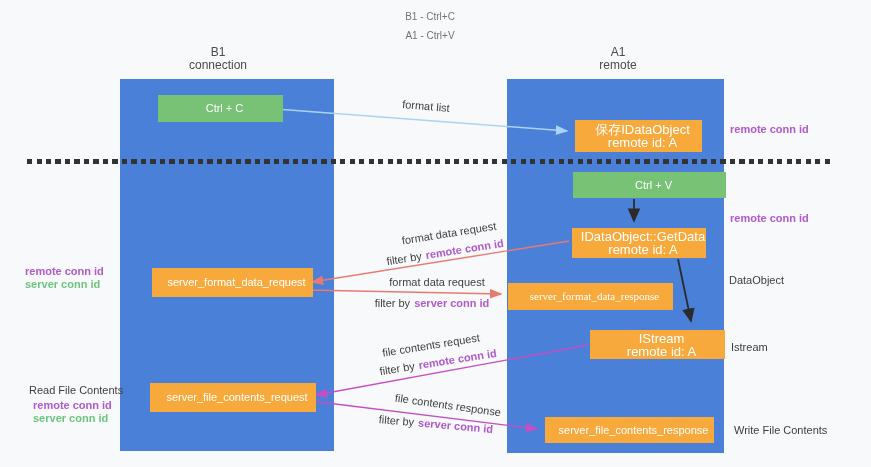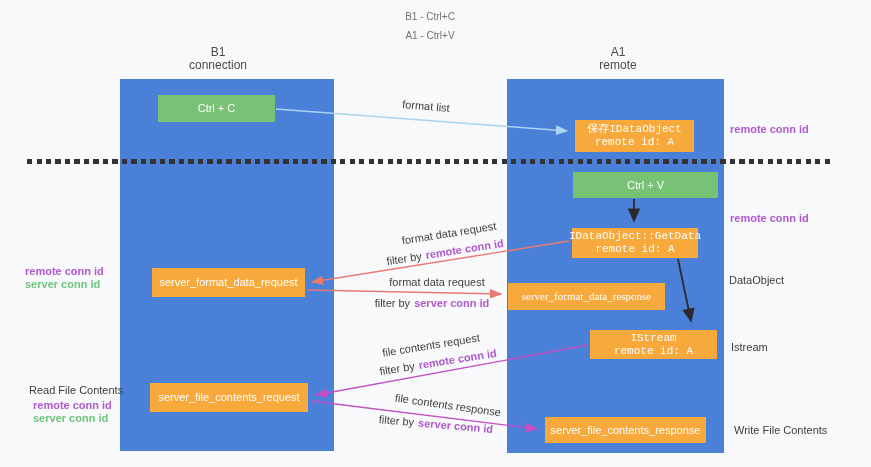--- a/index.html
+++ b/index.html
@@ -29,25 +29,25 @@
   
   .divider{
     left:27px;top:159px;width:805px;height:5px;z-index:3;
     background:repeating-linear-gradient(90deg,#333 0 5px,transparent 5px 9.5px);
   }
   
   svg.arrows{left:0;top:0;z-index:4;pointer-events:none;}
   
   .node{
     z-index:5;display:flex;flex-direction:column;align-items:center;justify-content:center;
-    color:#fff;font-size:11px;line-height:13px;text-align:center;white-space:nowrap;
+    color:#fff;font-size:11px;line-height:13px;text-align:center;white-space:nowrap;padding-left:8px;
   }
   .node.green{background:#77c275;}
   .node.orange{background:#f8a93c;}
-  .node .l2{font-size:11px;font-family:Liberation Mono, monospace;}
+  .node .l2{font-size:13px;}
   
   .alabel{
     z-index:6;font-size:11px;color:#3f3f3f;white-space:nowrap;
     transform:translate(-50%,-50%) rotate(var(--rot,0deg));
   }
   .alabel .hl{color:#b159ce;font-weight:bold;margin-left:4px;}
   
   .side{
     z-index:6;font-size:11px;line-height:13px;white-space:nowrap;color:#3d3d3d;
   }

